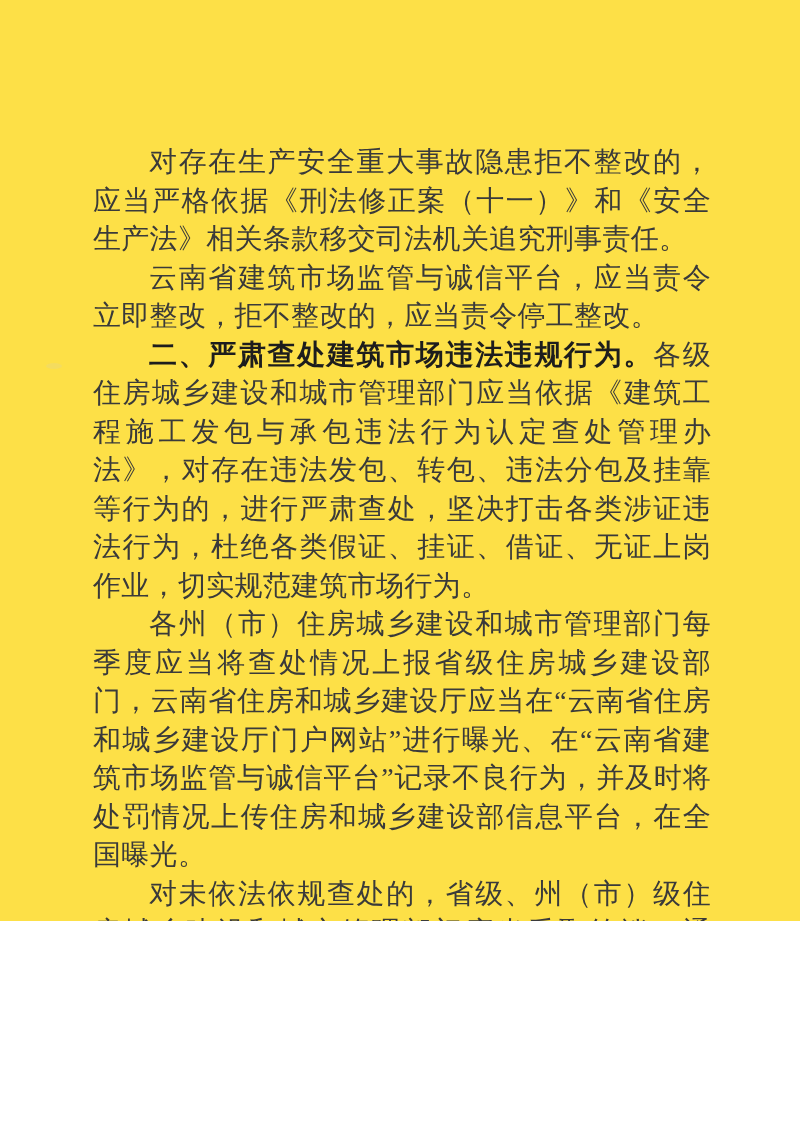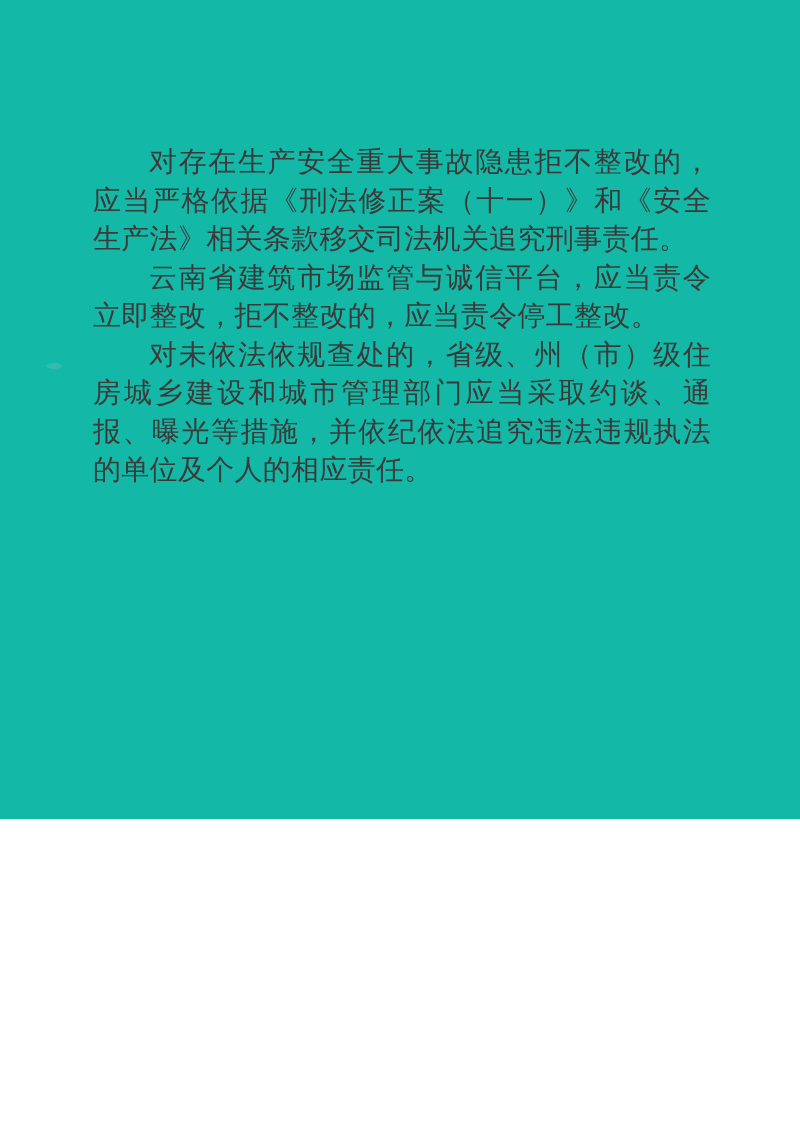--- a/index.html
+++ b/index.html
@@ -3,22 +3,22 @@
 <meta charset="utf-8">
 <style>
   html, body {
     margin: 0;
     padding: 0;
     background: #ffffff;
   }
   .page {
     position: relative;
     width: 800px;
-    height: 819px;
-    background: #14b8a6;
+    height: 921px;
+    background: #fde047;
     overflow: hidden;
     font-family: Liberation Serif, serif;
   }
   .content {
     position: absolute;
     left: 93px;
     top: 143px;
     width: 618px;
     color: #3a3a3a;
   }
@@ -63,21 +63,23 @@
 <body>
 
 <div class="page">
   <div class="speck speck-1"></div>
 
   <div class="content">
     <p class="para"><span>对存在生产安全重大事故隐患拒不整改的，应当严格依据《刑法修正案（十一）》和《安全生产法》相关条款移交司法机关追究刑事责任。</span></p>
 
     <p class="para"><span>云南省建筑市场监管与诚信平台，应当责令立即整改，拒不整改的，应当责令停工整改。</span></p>
 
+    <p class="para"><strong class="sec-heading">二、严肃查处建筑市场违法违规行为。</strong><span>各级住房城乡建设和城市管理部门应当依据《建筑工程施工发包与承包违法行为认定查处管理办法》，对存在违法发包、转包、违法分包及挂靠等行为的，进行严肃查处，坚决打击各类涉证违法行为，杜绝各类假证、挂证、借证、无证上岗作业，切实规范建筑市场行为。</span></p>
 
 
+    <p class="para"><span>各州（市）住房城乡建设和城市管理部门每季度应当将查处情况上报省级住房城乡建设部门，云南省住房和城乡建设厅应当在“云南省住房和城乡建设厅门户网站”进行曝光、在“云南省建筑市场监管与诚信平台”记录不良行为，并及时将处罚情况上传住房和城乡建设部信息平台，在全国曝光。</span></p>
 
     <p class="para"><span>对未依法依规查处的，省级、州（市）级住房城乡建设和城市管理部门应当采取约谈、通报、曝光等措施，并依纪依法追究违法违规执法的单位及个人的相应责任。</span></p>
 
   </div>
 
   <div class="page-number">— 4 —</div>
 </div>
 
 </body></html>

